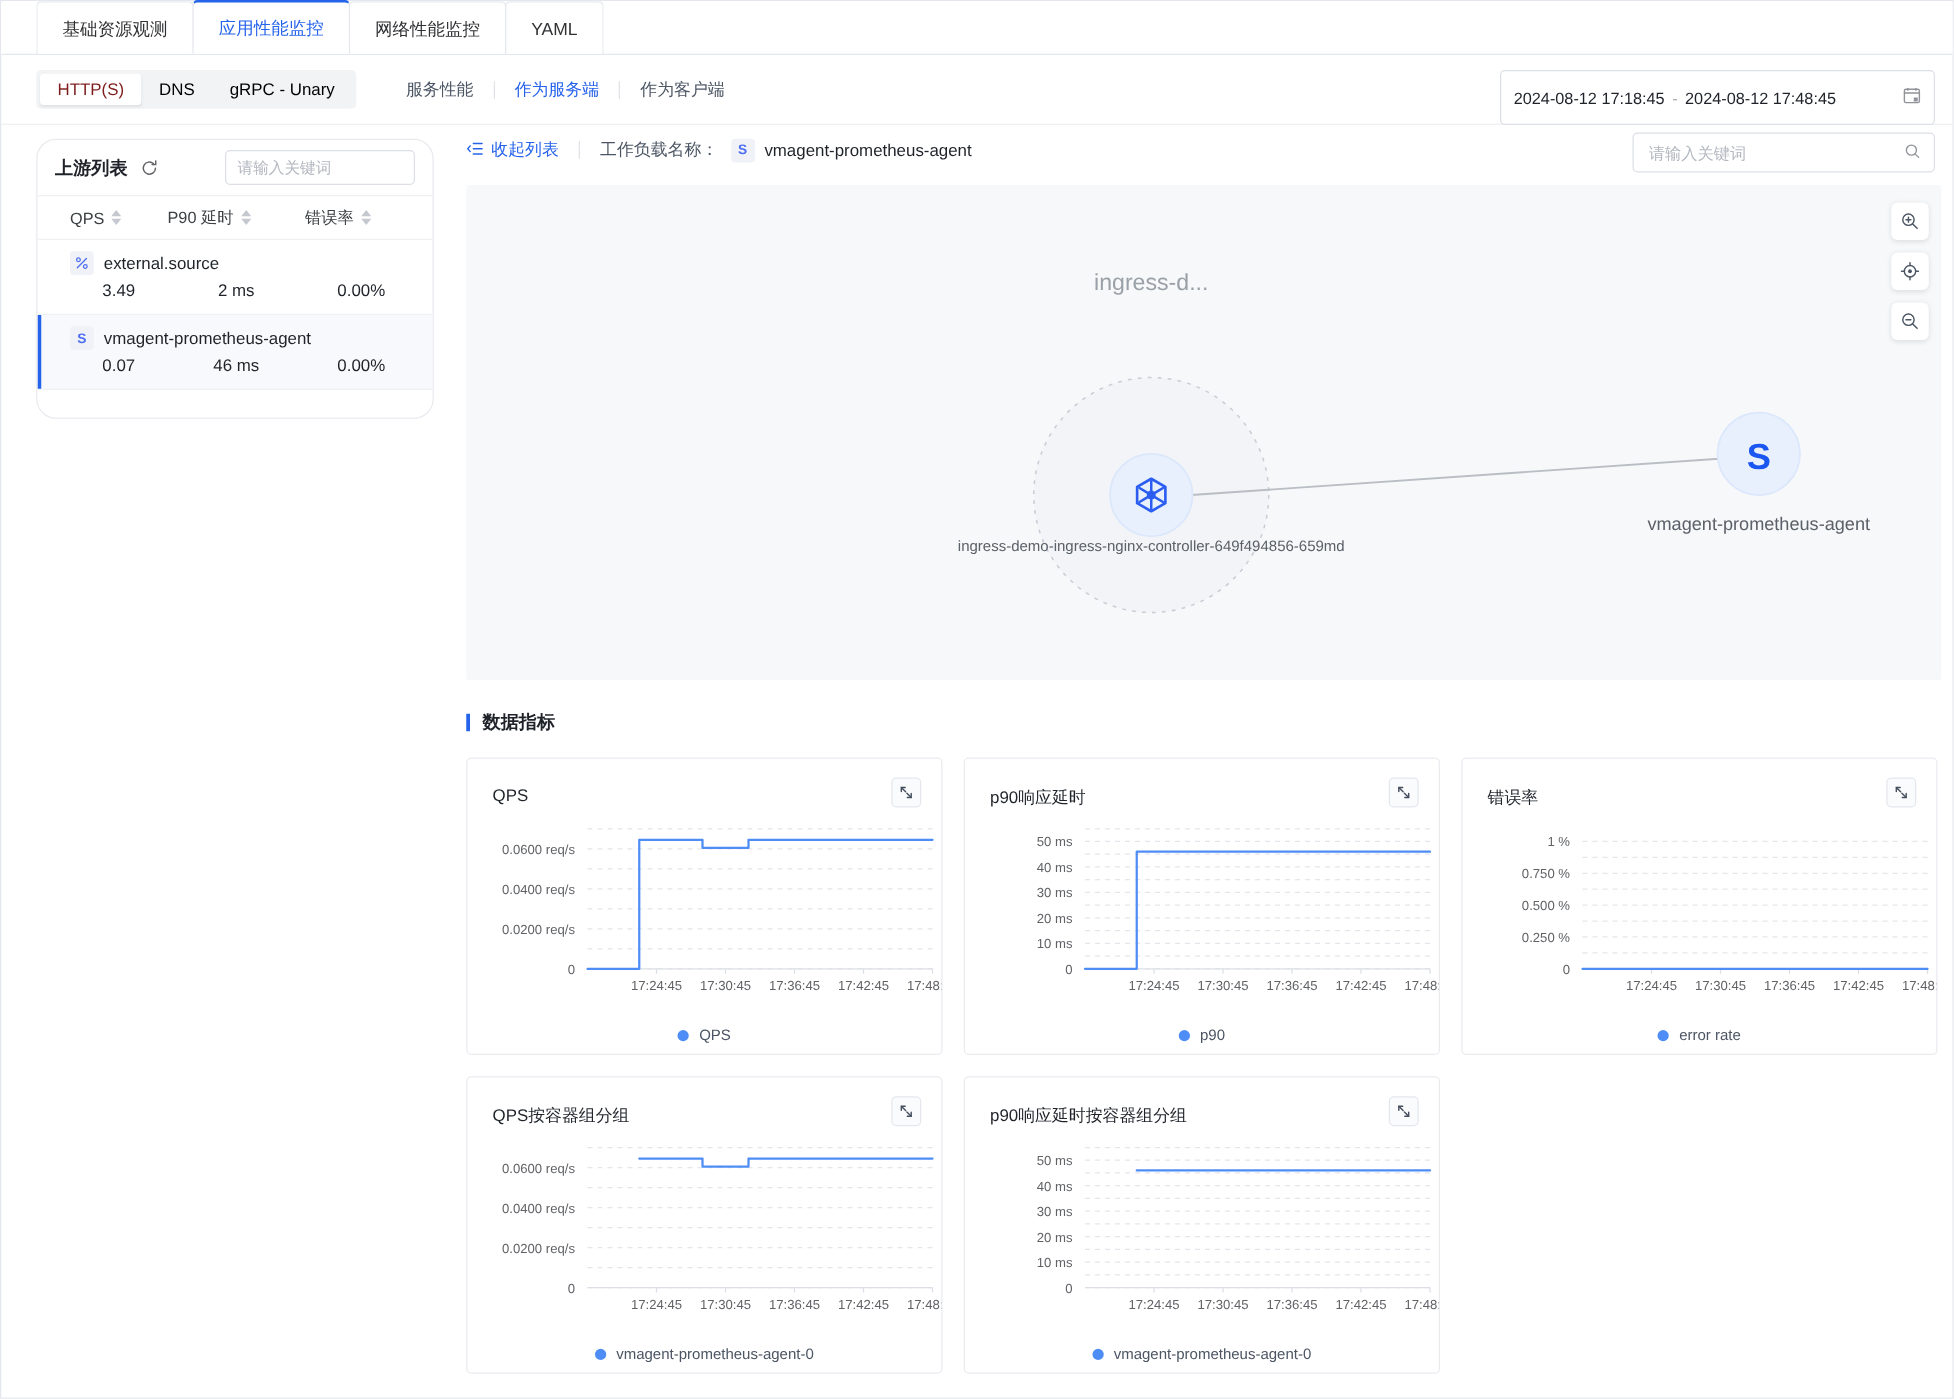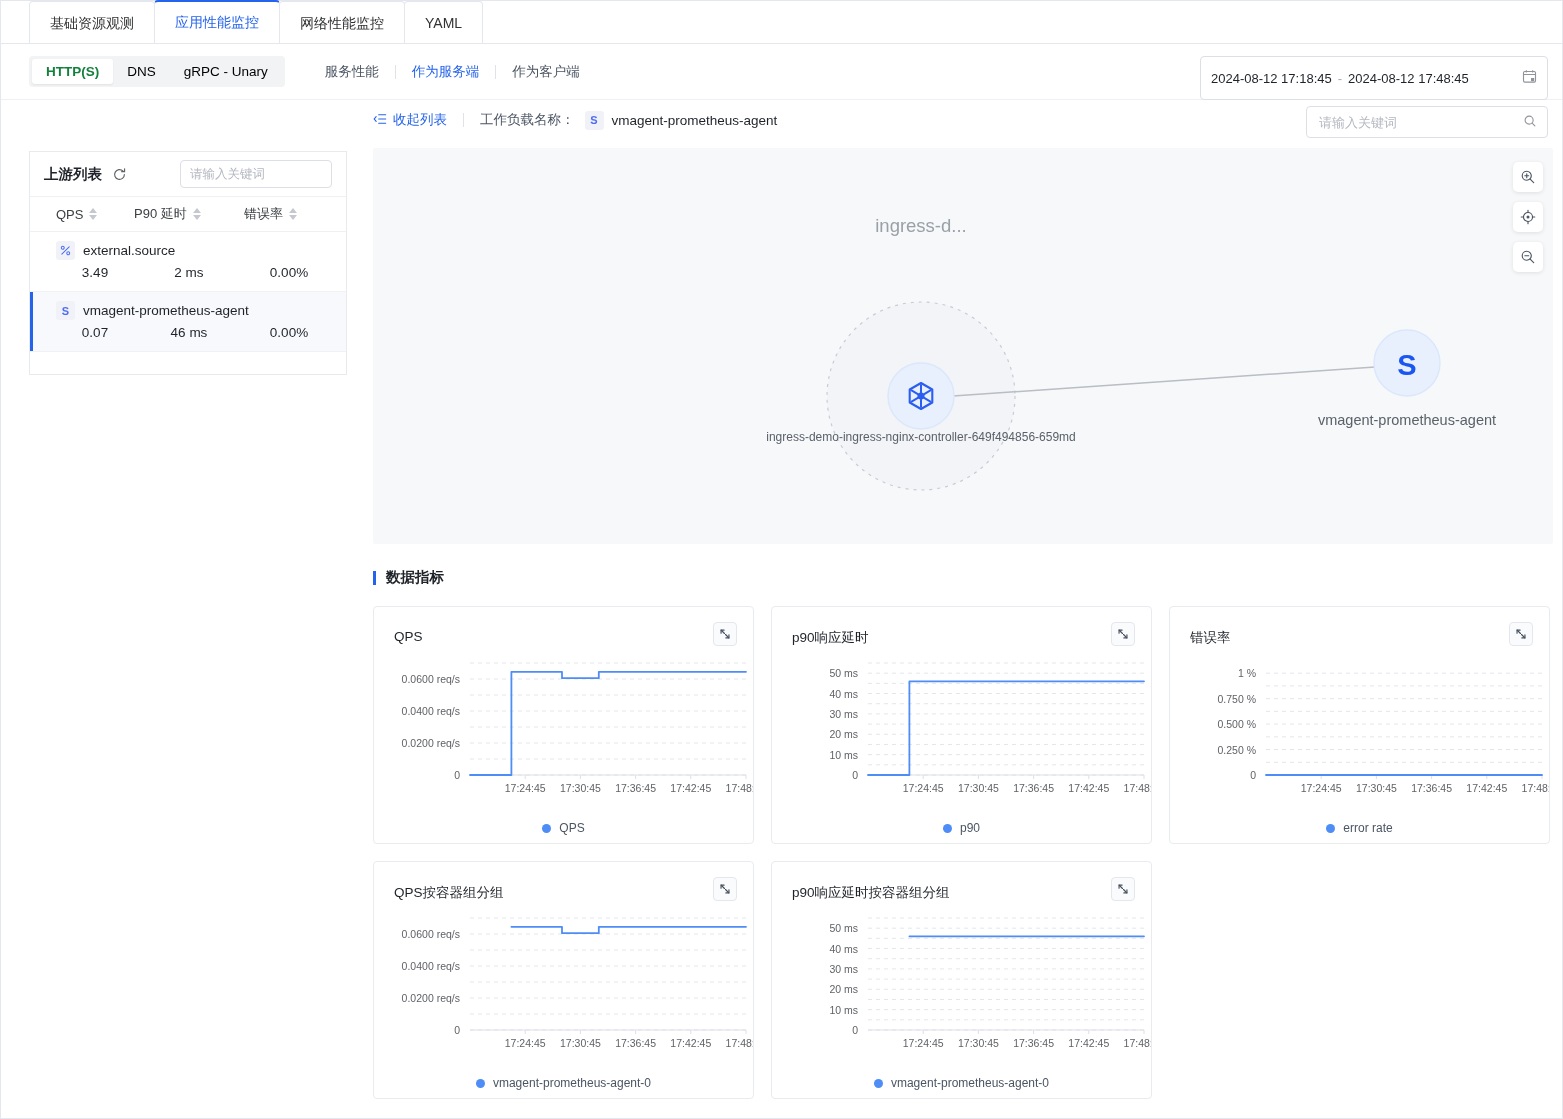--- a/index.html
+++ b/index.html
@@ -63,22 +63,22 @@
   }
   .seg-item {
     font-size: 13.5px; color: #000000;
     padding: 5px 14px;
     border-radius: 3px;
     cursor: pointer;
     white-space: nowrap;
   }
   .seg-item.active {
     background: #fff;
-    color: #15803d;
-    font-weight: bold;
+    color: #7f1d1d;
+    font-weight: normal;
     box-shadow: 0 1px 2px rgba(0,0,0,.07);
   }
   .linkgroup {
     display: flex; align-items: center;
     margin-left: 24px;
   }
   .linkgroup .lk {
     font-size: 13.5px;
     color: #4b5563;
     padding: 0 16px;
@@ -102,24 +102,23 @@
   }
   .daterange .dr-sep { flex: 0 0 auto; color: #a8abb2; padding: 0 6px; }
   .daterange .dr-val { white-space: nowrap; }
   .daterange .dr-spacer { flex: 1 1 auto; }
 
   
   .left-panel {
     position: absolute; left: 28px; top: 110px;
     width: 318px;
     border: 1px solid #e8eaee;
-    border-radius: 0;
+    border-radius: 16px;
     background: #fff;
     overflow: hidden;
-    margin-top: 40px;
   }
   .lp-head {
     height: 44px; display: flex; align-items: center;
     padding: 0 14px;
   }
   .lp-title { font-size: 14.5px; font-weight: bold; color: #1f2329; }
   .refresh-icon {
     margin-left: 10px; cursor: pointer;
     color: #606266; display: inline-flex;
   }

